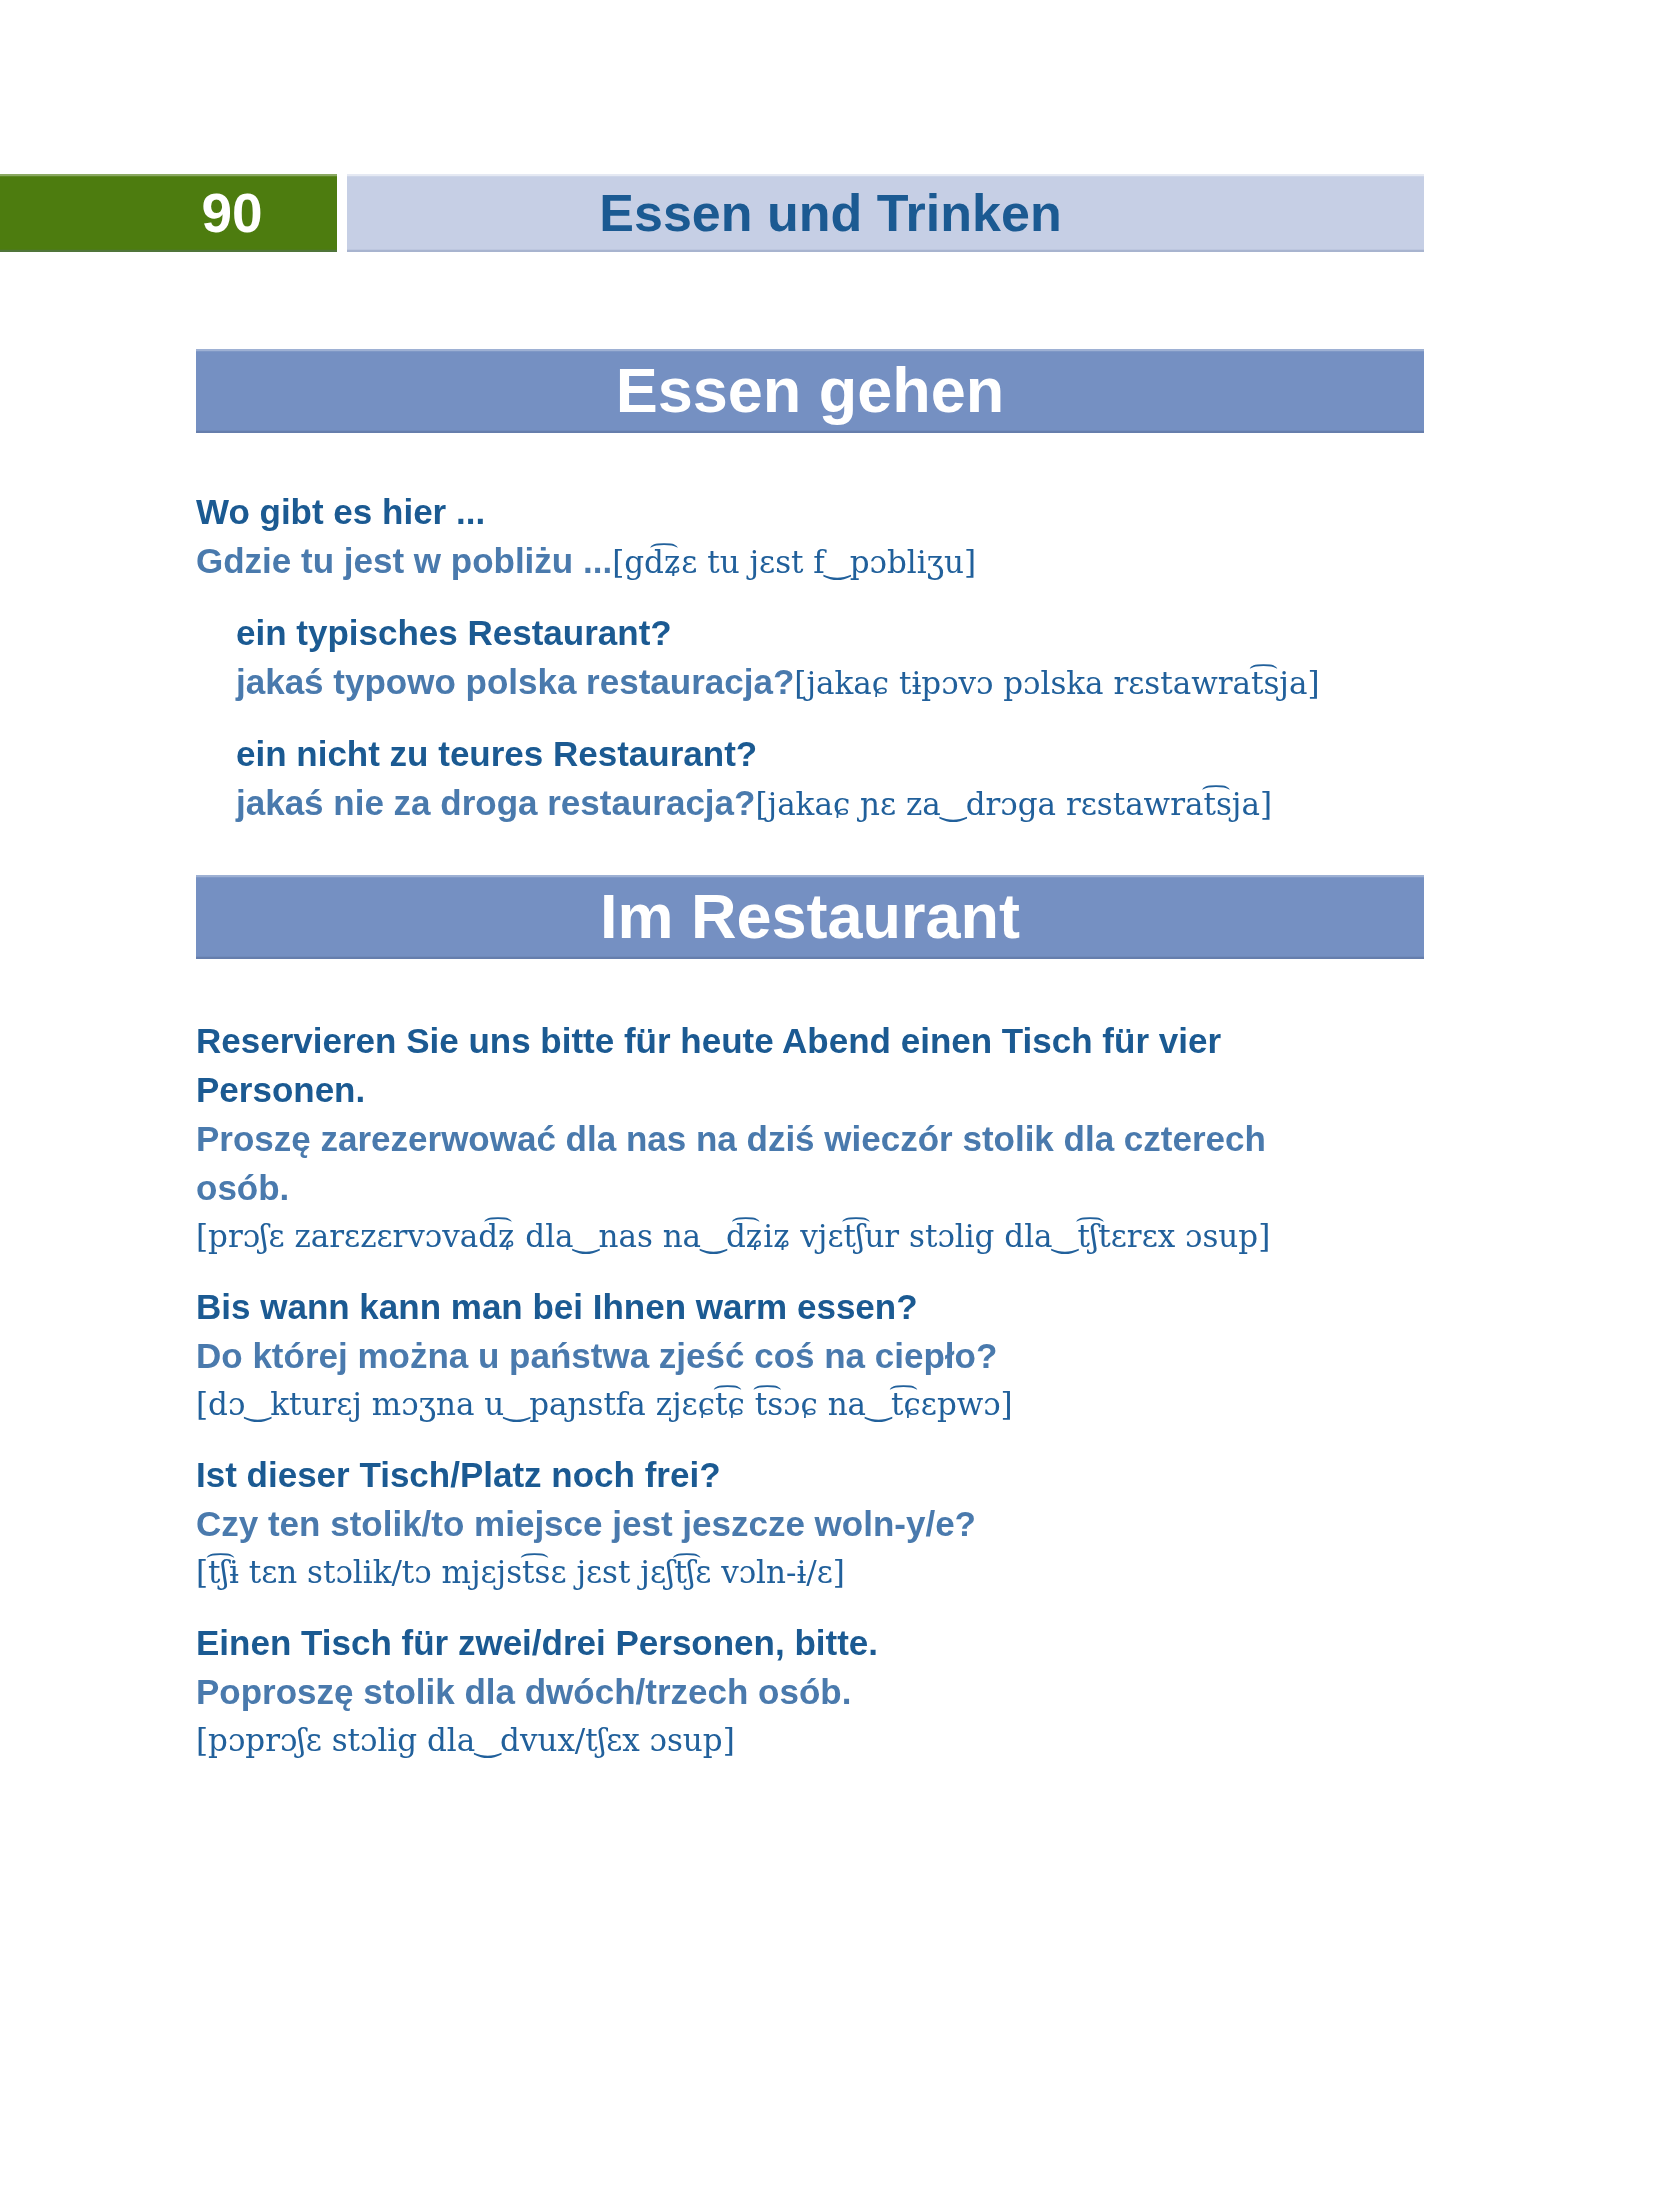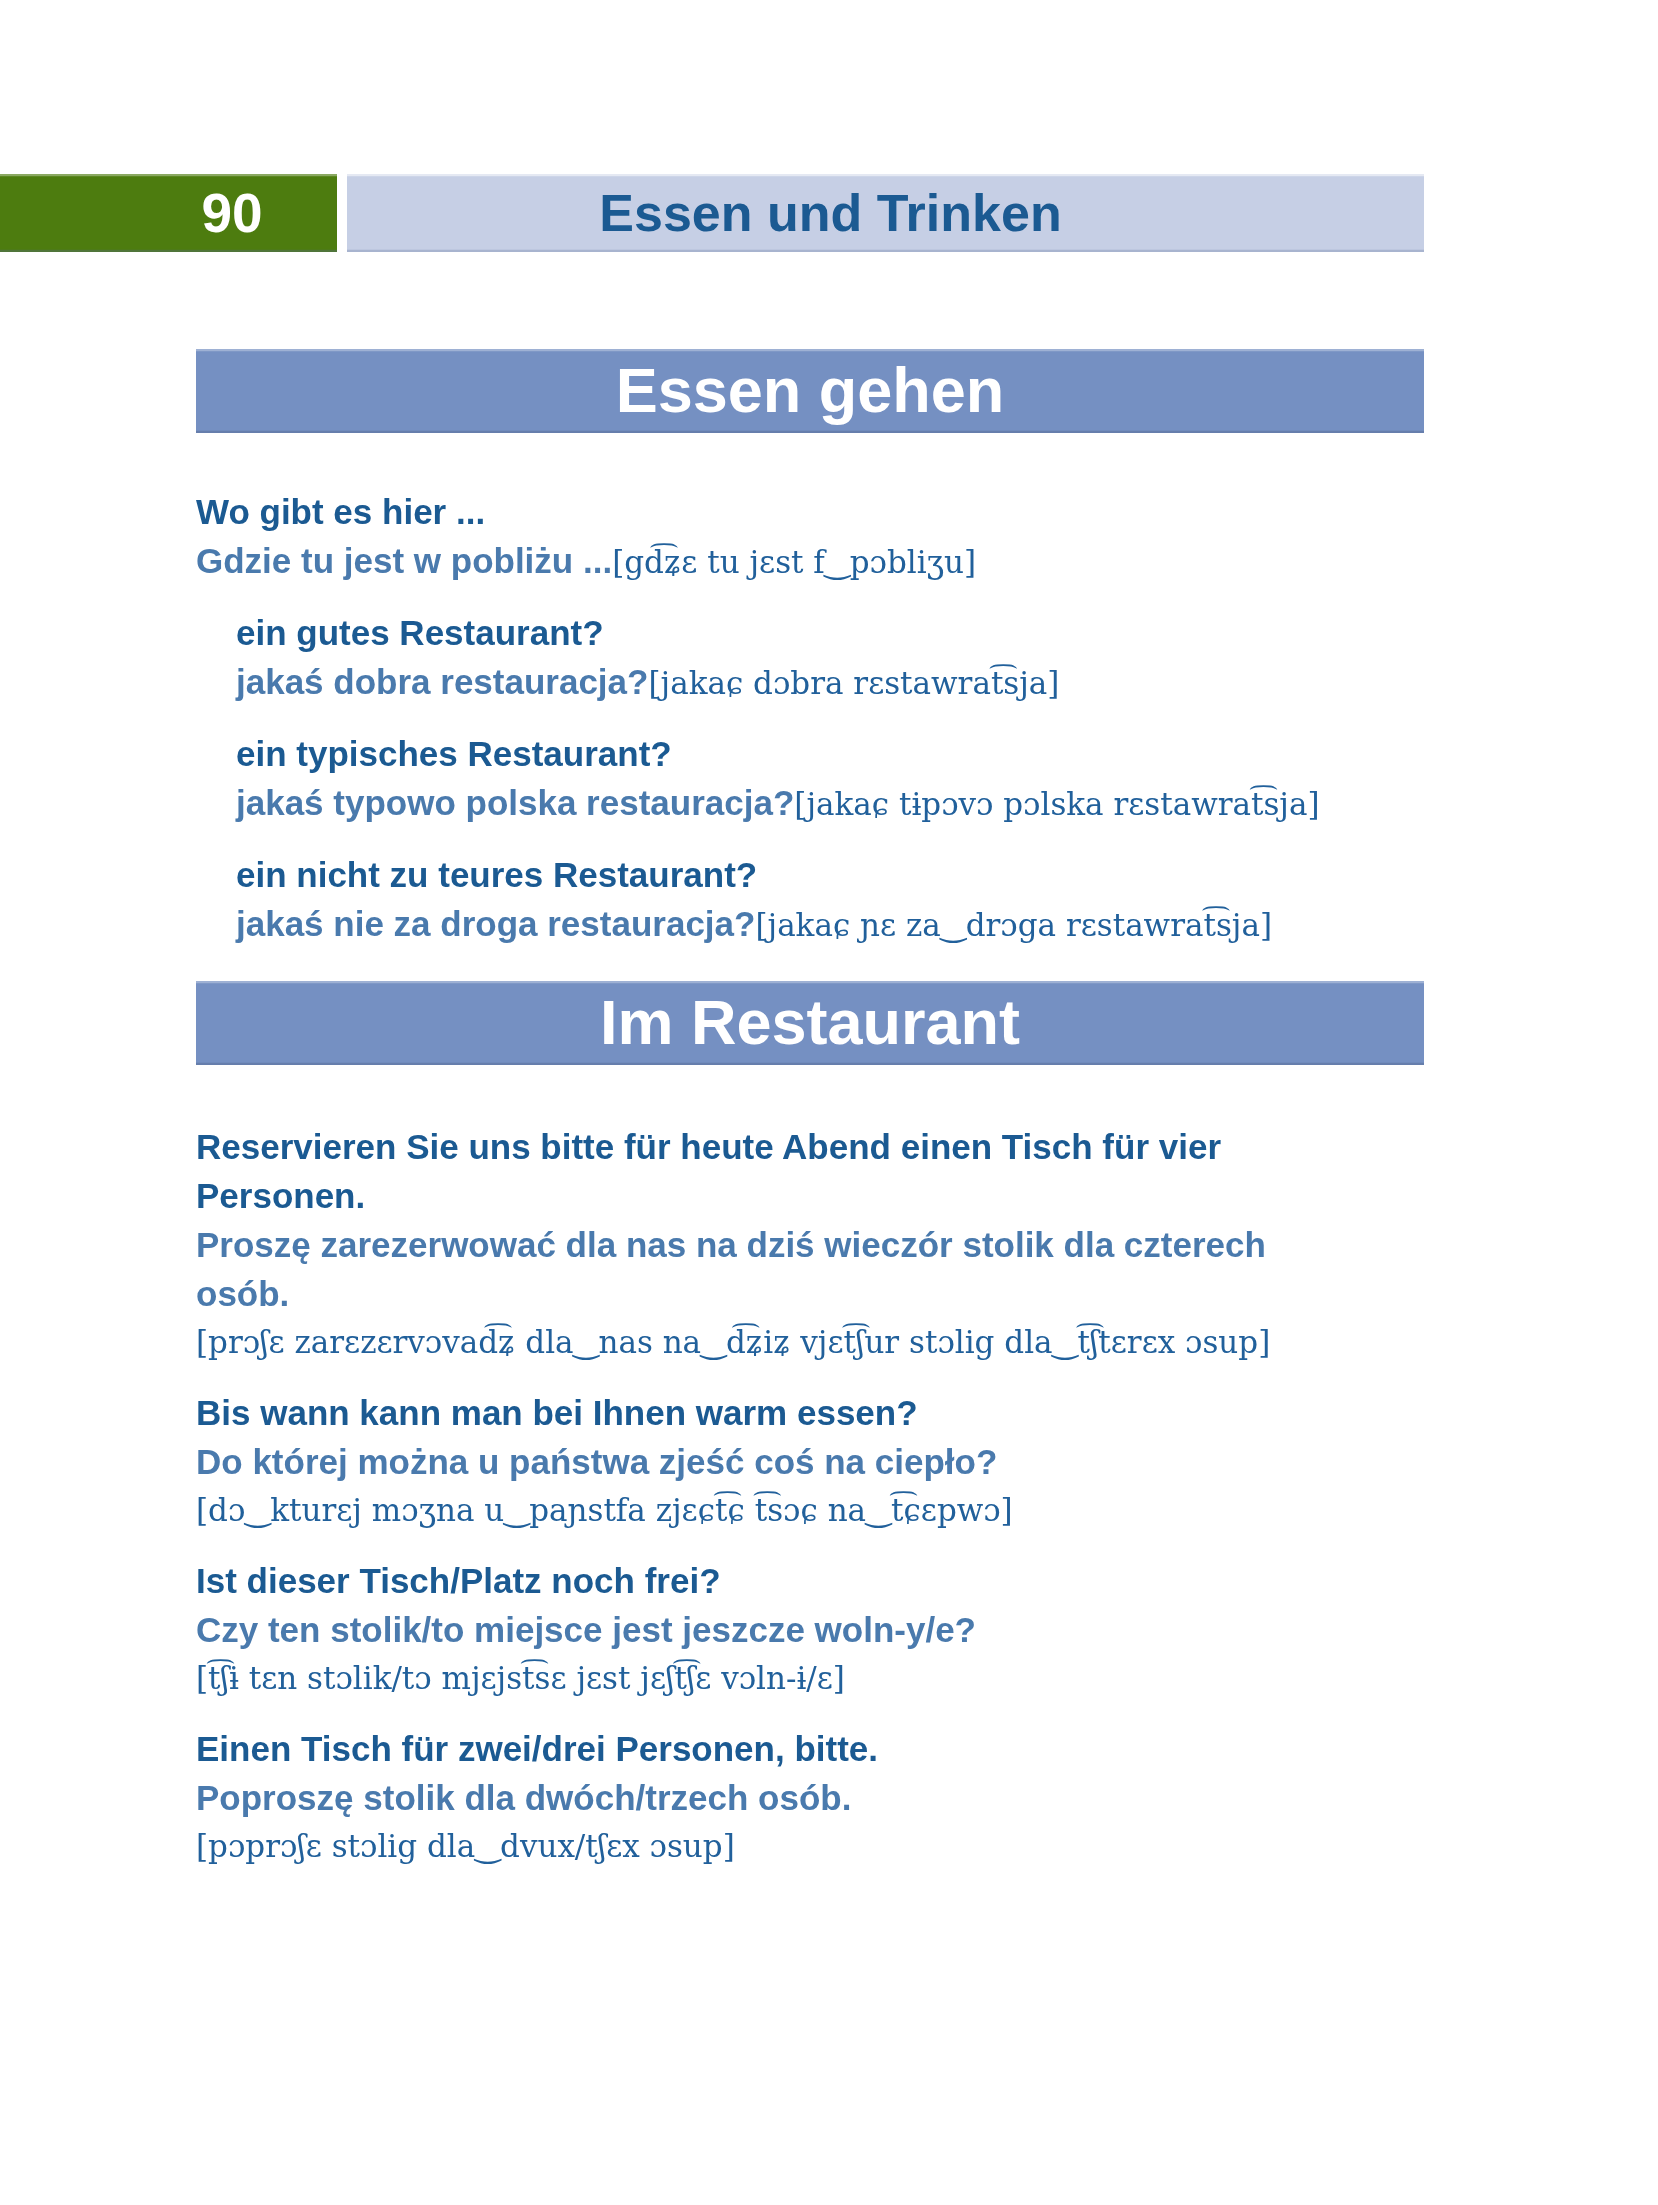--- a/index.html
+++ b/index.html
@@ -31,21 +31,21 @@
   
   .content { position:absolute; top:0; left:196px; width:1228px; padding-top:349px; }
 
   .section-bar {
     width:1228px; height:84px; background:#7590c2;
     box-shadow: inset 0 2.2px 0 rgba(255,255,255,.30), inset 0 -2.2px 0 rgba(74,94,132,.35);
     text-align:center;
   }
   .section-bar span { color:#ffffff; font-weight:bold; font-size:63px; line-height:82px; }
   .section-bar.first { margin-bottom:54px; }
-  .section-bar.second { margin-top:31px; margin-bottom:57px; }
+  .section-bar.second { margin-top:46px; margin-bottom:57px; }
 
   .entry { margin-bottom:21px; }
   .entry.indent { padding-left:40px; }
 
   .de   { color:#1b5a92; font-weight:bold; font-size:35px; line-height:49px; white-space:nowrap; }
   .plline, .pl { color:#4a7aad; font-weight:bold; font-size:35px; line-height:49px; white-space:nowrap; }
   .ipa  { font-family:"DejaVu Serif","DejaVu Sans",serif; font-weight:normal;
           color:#21609b; font-size:31px; white-space:nowrap; }
   span.ipa { }
   p.ipa { line-height:49px; }
@@ -68,24 +68,20 @@
 
     <div class="section-bar first">
       <span>Essen gehen</span>
     </div>
 
     <div class="entry">
       <p class="de">Wo gibt es hier ...</p>
       <p class="plline"><span class="pl">Gdzie tu jest w pobliżu ...</span><span class="ipa">[gd͡ʑɛ tu jɛst f‿pɔbliʒu]</span></p>
     </div>
 
-    <div class="entry indent">
-      <p class="de">ein gutes Restaurant?</p>
-      <p class="plline"><span class="pl">jakaś dobra restauracja?</span><span class="ipa">[jakaɕ dɔbra rɛstawrat͡sja]</span></p>
-    </div>
 
     <div class="entry indent">
       <p class="de">ein typisches Restaurant?</p>
       <p class="plline"><span class="pl">jakaś typowo polska restauracja?</span><span class="ipa">[jakaɕ tɨpɔvɔ pɔlska rɛstawrat͡sja]</span></p>
     </div>
 
     <div class="entry indent">
       <p class="de">ein nicht zu teures Restaurant?</p>
       <p class="plline"><span class="pl">jakaś nie za droga restauracja?</span><span class="ipa">[jakaɕ ɲɛ za‿drɔga rɛstawrat͡sja]</span></p>
     </div>

